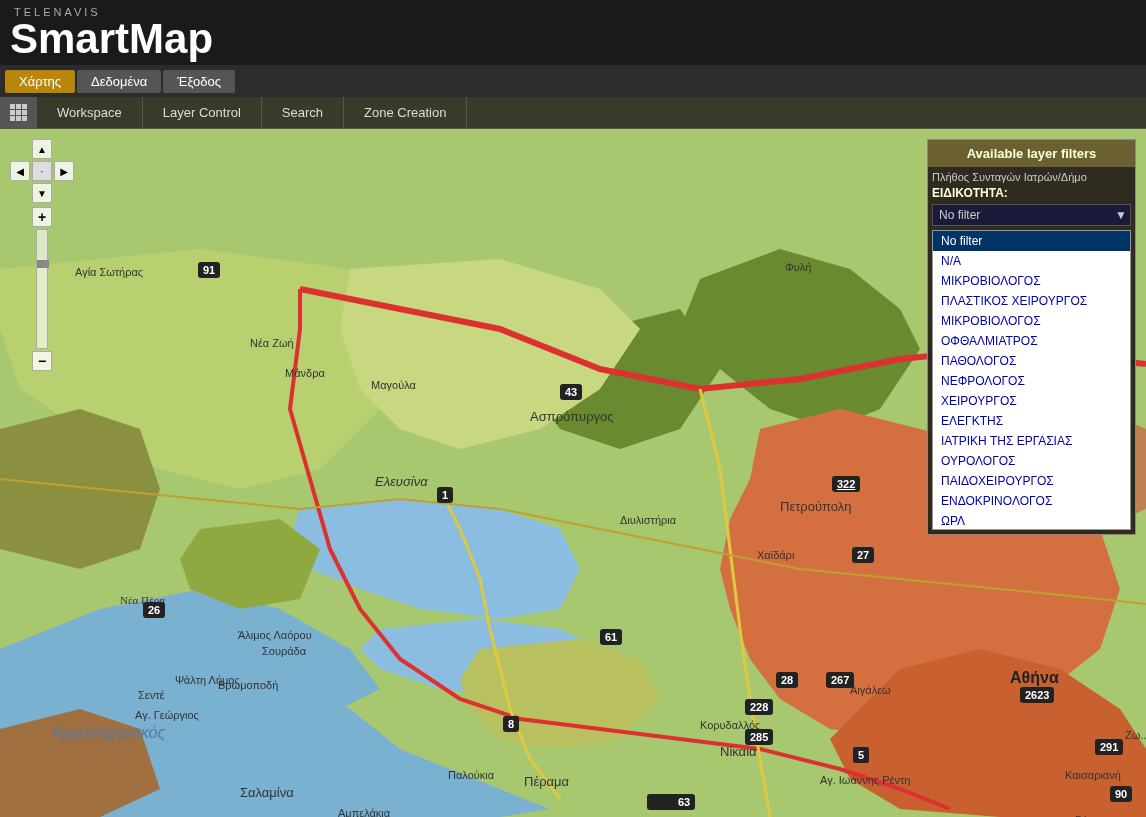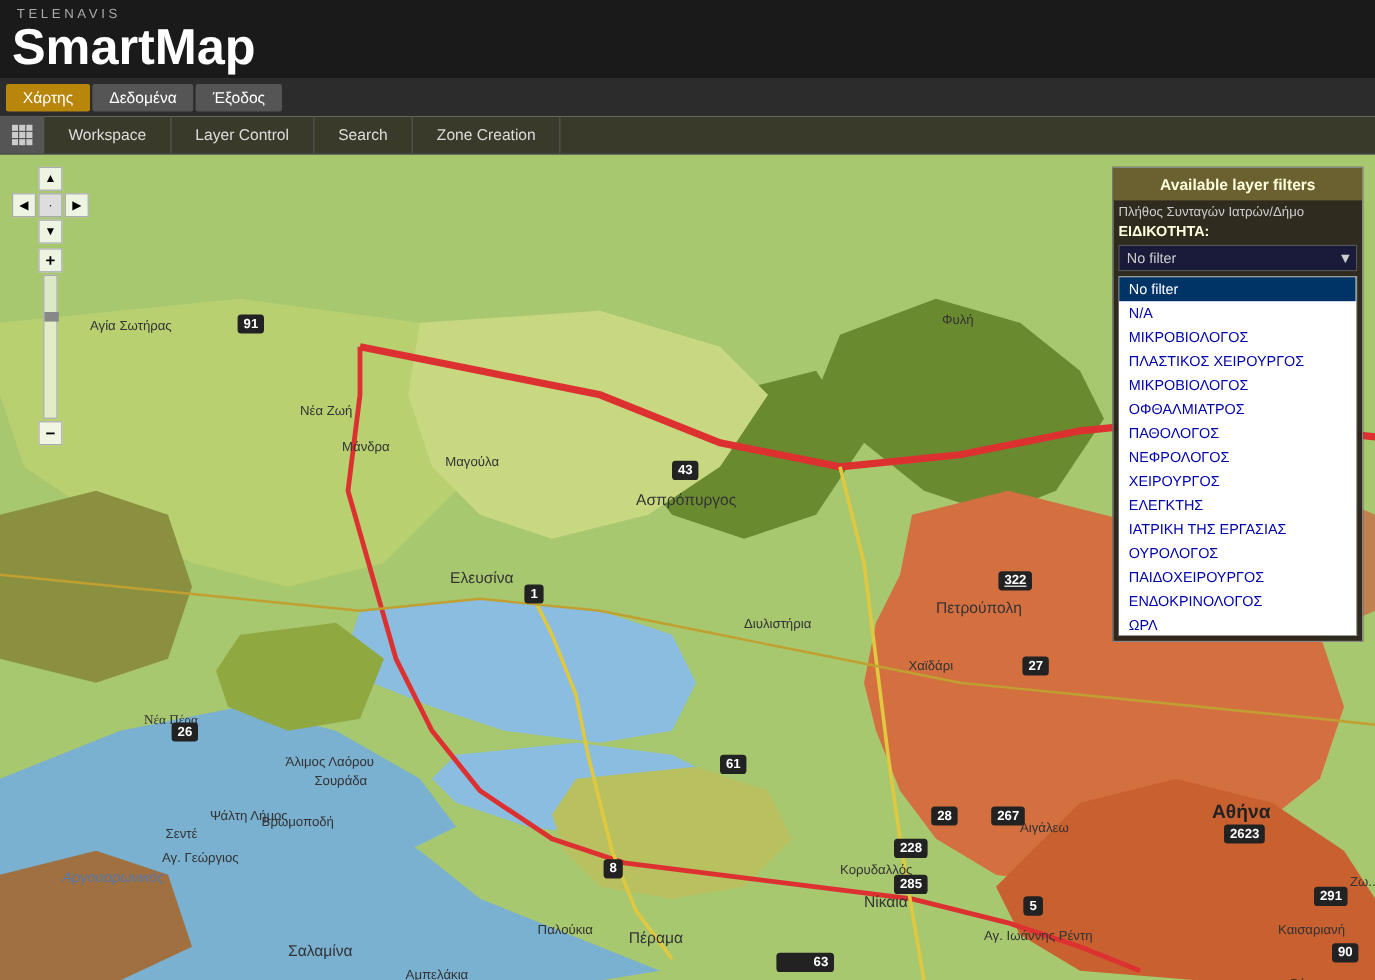--- a/index.html
+++ b/index.html
@@ -269,21 +269,21 @@
       font-weight: bold;
       color: #222;
     }
     .place-label.medium {
       font-size: 13px;
       color: #333;
     }
     .place-label.water {
       color: #5577aa;
       font-style: italic;
-      font-size: 12px;
+      font-size: 16px;
     }
   </style>
 </head>
 <body>
 
 <div id="header">
   <div id="logo-area">
     <span id="telenavis-text">TELENAVIS</span>
     <span id="smartmap-text">SmartMap</span>
   </div>
@@ -378,21 +378,21 @@
       <div class="zoom-btn">−</div>
     </div>
   </div>
 
   <div id="place-labels">
       <div class="place-label " style="top: 132px; left: 785px;">Φυλή</div>
       <div class="place-label " style="top: 208px; left: 250px;">Νέα Ζωή</div>
       <div class="place-label " style="top: 238px; left: 285px;">Μάνδρα</div>
       <div class="place-label " style="top: 250px; left: 371px;">Μαγούλα</div>
       <div class="place-label medium" style="top: 280px; left: 530px;">Ασπρόπυργος</div>
-      <div class="place-label medium" style="top: 345px; left: 375px;">Ελευσίνα</div>
+      <div class="place-label medium" style="top: 345px; left: 375px; font-style: italic;">Ελευσίνα</div>
       <div class="place-label " style="top: 385px; left: 620px;">Διυλιστήρια</div>
       <div class="place-label medium" style="top: 370px; left: 780px;">Πετρούπολη</div>
       <div class="place-label " style="top: 420px; left: 757px;">Χαϊδάρι</div>
       <div class="place-label " style="top: 465px; left: 120px; font-family: Liberation Serif, serif;">Νέα
 Πέρα</div>
       <div class="place-label " style="top: 500px; left: 238px;">Άλιμος
 Λαόρου</div>
       <div class="place-label " style="top: 516px; left: 262px;">Σουράδα</div>
       <div class="place-label " style="top: 550px; left: 218px;">Βρωμοποδή</div>
       <div class="place-label " style="top: 560px; left: 138px;">Σεντέ</div>

